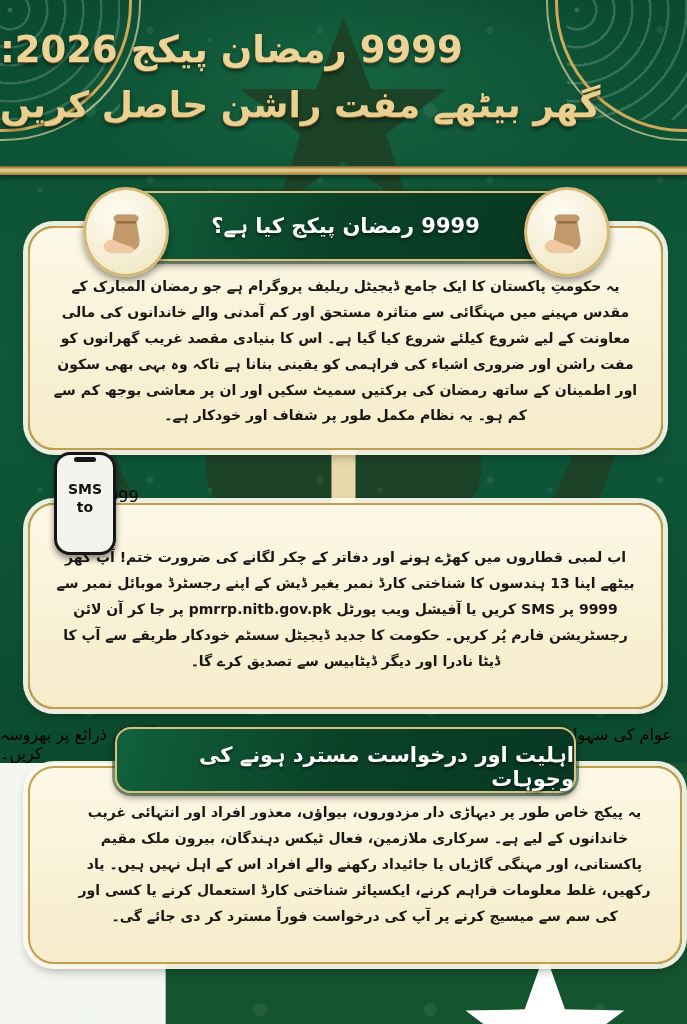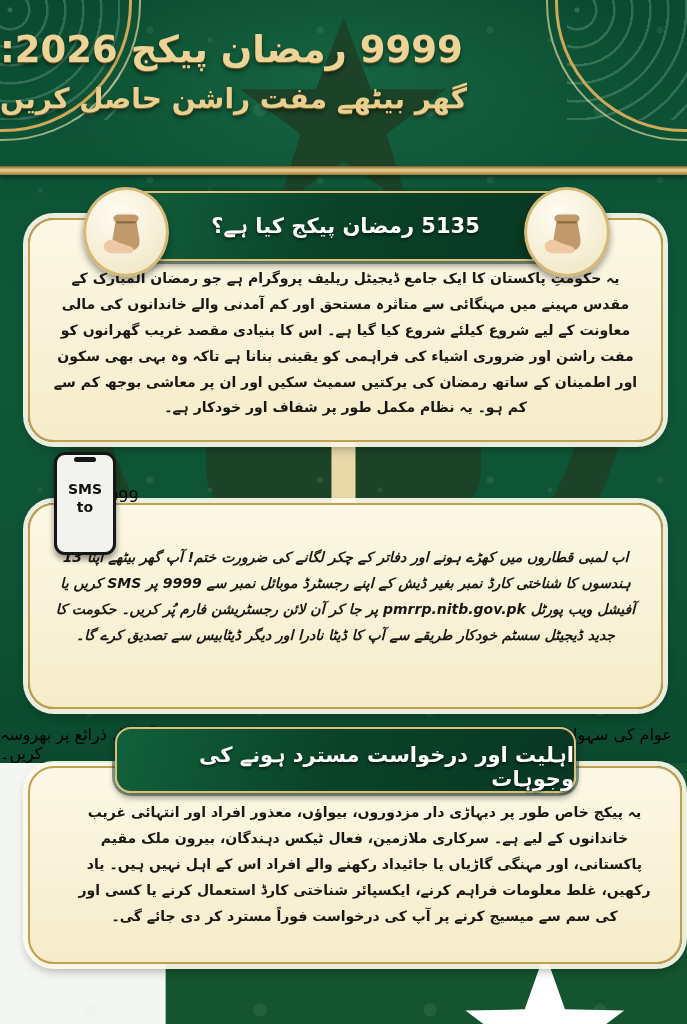--- a/index.html
+++ b/index.html
@@ -25,21 +25,21 @@
   .arch.tl{left:-126px;top:-126px;}
   .arch.tr{right:-126px;top:-126px;}
   .corner-fill{position:absolute;width:120px;height:120px;opacity:.18;
     background:repeating-radial-gradient(circle at 10px 10px,#eaffee 0 2px,transparent 3px 18px);}
   .corner-fill.tl{left:0;top:0;}
   .corner-fill.tr{right:0;top:0;}
 
   .title{position:absolute;left:0;right:0;top:22px;text-align:left;direction:rtl;z-index:3;}
   .title .l1{font-size:37px;font-weight:bold;color:#ecd398;line-height:1.5;
     text-shadow:0 1px 0 #7c5f28,0 3px 4px rgba(0,0,0,.55);}
-  .title .l2{font-size:28px;font-weight:bold;color:#e9cf90;line-height:1.5;
+  .title .l2{font-size:36px;font-weight:bold;color:#e9cf90;line-height:1.5;
     text-shadow:0 1px 0 #7c5f28,0 3px 4px rgba(0,0,0,.55);}
 
   .divider{position:absolute;left:0;right:0;top:166px;height:9px;z-index:3;
     background:linear-gradient(180deg,#7c6128,#ecd392 45%,#9a7b38);
     box-shadow:0 3px 5px rgba(0,0,0,.4);}
 
   
   .card{position:absolute;left:28px;width:631px;border-radius:26px;
     background:linear-gradient(180deg,#fdf8e6,#f6ecca);
     border:2px solid #bfa050;
@@ -57,21 +57,21 @@
     color:#ffffff;font-weight:bold;font-size:21px;text-shadow:0 2px 3px rgba(0,0,0,.55);}
 
   
   .medal{position:absolute;width:80px;height:84px;border-radius:50%;z-index:5;
     background:radial-gradient(circle at 40% 30%,#fffdf4,#efe3bd);
     border:3px solid #d4b878;box-shadow:0 4px 7px rgba(0,0,0,.4);
     display:flex;align-items:center;justify-content:center;}
 
   
   .phone{position:absolute;left:54px;top:452px;width:56px;height:97px;z-index:6;
-    background:#f2f2ee;border:3px solid #161616;border-radius:11px;
+    background:#f2f2ee;border:3px solid #161616;border-radius:16px;
     box-shadow:0 4px 6px rgba(0,0,0,.45);}
   .phone .notch{position:absolute;top:2px;left:50%;transform:translateX(-50%);
     width:22px;height:5px;background:#161616;border-radius:3px;}
   .phone .plabel{position:absolute;top:26px;left:0;right:0;text-align:center;
     color:#111;font-weight:bold;font-size:14px;line-height:1.25;}
   .sms-badge{position:absolute;left:98px;top:487px;width:84px;height:40px;z-index:5;
     background:linear-gradient(180deg,#f2dea4,#cda throughput;}
   .sms-badge{background:linear-gradient(180deg,#f2dea4,#cda656);border-radius:8px;
     display:flex;align-items:center;justify-content:center;
     font-family:"Liberation Serif",serif;font-weight:bold;font-size:27px;color:#17170f;
@@ -127,46 +127,46 @@
   <div class="arch tr"></div>
 
   
   <div class="title">
     <div class="l1">9999 رمضان پیکج 2026:</div>
     <div class="l2">گھر بیٹھے مفت راشن حاصل کریں</div>
   </div>
   <div class="divider"></div>
 
   
-  <div class="card" style="top:218px;height:220px;">
+  <div class="card" style="top:226px;height:220px;">
     <div class="cardbody" style="padding-top:46px;">یہ حکومتِ پاکستان کا ایک جامع ڈیجیٹل ریلیف پروگرام ہے جو رمضان المبارک کے مقدس مہینے میں مہنگائی سے متاثرہ مستحق اور کم آمدنی والے خاندانوں کی مالی معاونت کے لیے شروع کیلئے شروع کیا گیا ہے۔ اس کا بنیادی مقصد غریب گھرانوں کو مفت راشن اور ضروری اشیاء کی فراہمی کو یقینی بنانا ہے تاکہ وہ بہی بھی سکون اور اطمینان کے ساتھ رمضان کی برکتیں سمیٹ سکیں اور ان پر معاشی بوجھ کم سے کم ہو۔ یہ نظام مکمل طور پر شفاف اور خودکار ہے۔</div>
   </div>
   <div class="pill" style="top:191px;height:66px;">
-    <span>5135 رمضان پیکج کیا ہے؟</span>
+    <span>9999 رمضان پیکج کیا ہے؟</span>
   </div>
   <div class="medal" style="left:83px;top:187px;">
     <svg width="58" height="58" viewBox="0 0 60 60">
       <ellipse cx="30" cy="15" rx="12" ry="6" fill="#f5f2e8"></ellipse>
       <path d="M19 20 Q14 14 21 12 L39 12 Q46 14 41 20 L44 38 Q45 50 30 50 Q15 50 16 38 Z" fill="#c2996b"></path>
       <path d="M20 20 L40 20" stroke="#8f6b42" stroke-width="2.4"></path>
       <path d="M7 43 Q13 34 23 41 L35 45 Q41 48 35 52 L14 52 Q6 50 7 43" fill="#eec9a3"></path>
     </svg>
   </div>
   <div class="medal" style="left:524px;top:187px;">
     <svg width="58" height="58" viewBox="0 0 60 60">
       <ellipse cx="30" cy="15" rx="12" ry="6" fill="#f5f2e8"></ellipse>
       <path d="M19 20 Q14 14 21 12 L39 12 Q46 14 41 20 L44 38 Q45 50 30 50 Q15 50 16 38 Z" fill="#c2996b"></path>
       <path d="M20 20 L40 20" stroke="#8f6b42" stroke-width="2.4"></path>
       <path d="M7 43 Q13 34 23 41 L35 45 Q41 48 35 52 L14 52 Q6 50 7 43" fill="#eec9a3"></path>
     </svg>
   </div>
 
   
   <div class="card" style="top:503px;height:202px;">
-    <div class="cardbody" style="padding-top:40px;font-style:italic;">اب لمبی قطاروں میں کھڑے ہونے اور دفاتر کے چکر لگانے کی ضرورت ختم! آپ گھر بیٹھے اپنا 13 ہندسوں کا شناختی کارڈ نمبر بغیر ڈیش کے اپنے رجسٹرڈ موبائل نمبر سے 9999 پر SMS کریں یا آفیشل ویب پورٹل pmrrp.nitb.gov.pk پر جا کر آن لائن رجسٹریشن فارم پُر کریں۔ حکومت کا جدید ڈیجیٹل سسٹم خودکار طریقے سے آپ کا ڈیٹا نادرا اور دیگر ڈیٹابیس سے تصدیق کرے گا۔</div>
+    <div class="cardbody" style="padding-top:40px;">اب لمبی قطاروں میں کھڑے ہونے اور دفاتر کے چکر لگانے کی ضرورت ختم! آپ گھر بیٹھے اپنا 13 ہندسوں کا شناختی کارڈ نمبر بغیر ڈیش کے اپنے رجسٹرڈ موبائل نمبر سے 9999 پر SMS کریں یا آفیشل ویب پورٹل pmrrp.nitb.gov.pk پر جا کر آن لائن رجسٹریشن فارم پُر کریں۔ حکومت کا جدید ڈیجیٹل سسٹم خودکار طریقے سے آپ کا ڈیٹا نادرا اور دیگر ڈیٹابیس سے تصدیق کرے گا۔</div>
   </div>
   <div class="sms-badge">
     <span>9999</span>
   </div>
   <div class="phone">
     <div class="notch"></div>
     <div class="plabel">
       <div>SMS</div>
       <div>to</div>
     </div>

